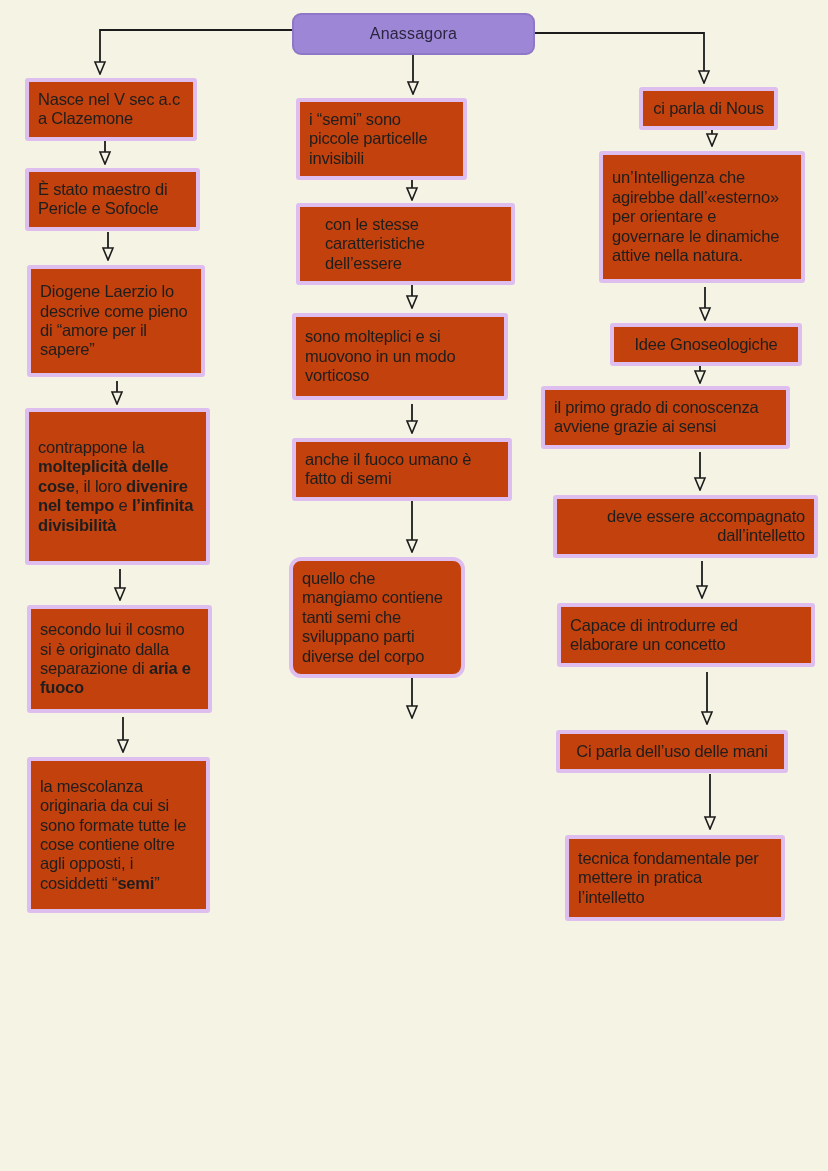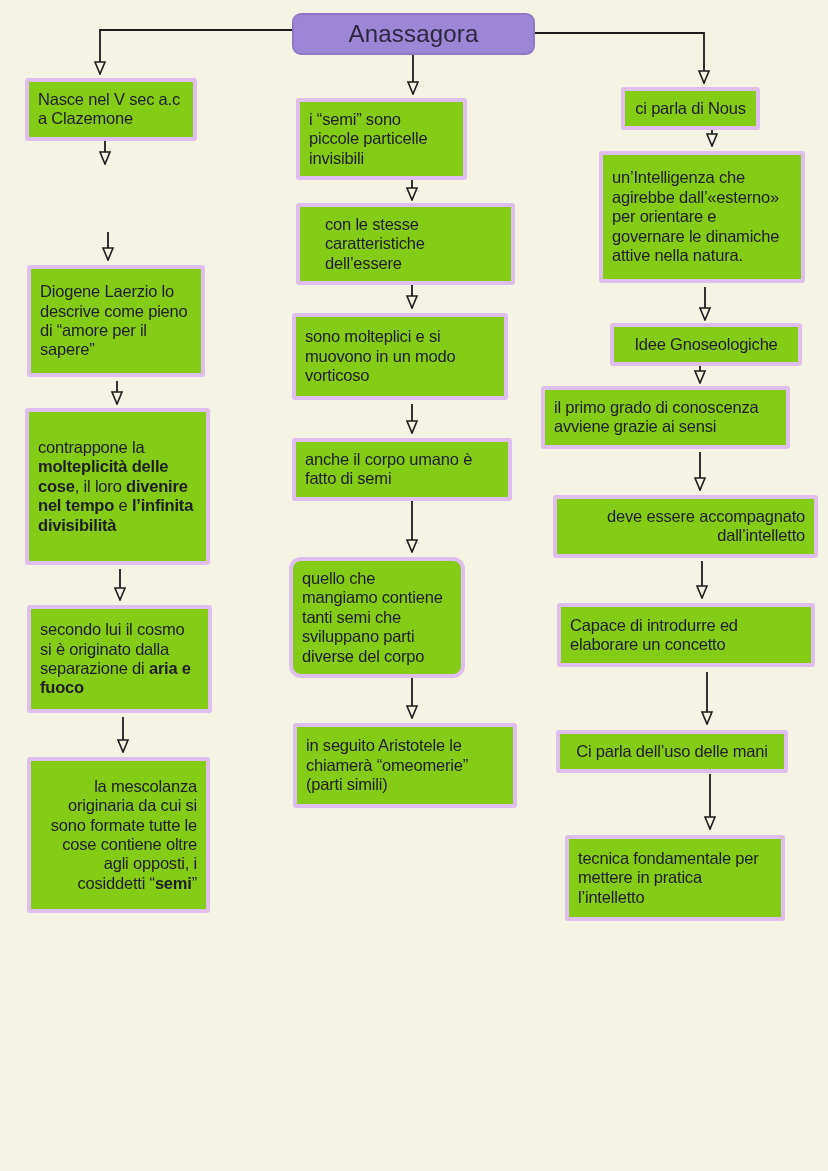--- a/index.html
+++ b/index.html
@@ -16,21 +16,21 @@
   }
   #connectors {
     position: absolute;
     left: 0; top: 0;
     width: 828px; height: 1171px;
     pointer-events: none;
   }
   .node {
     position: absolute;
     box-sizing: border-box;
-    background: #84cc16;
+    background: #c2410c;
     border: 4px solid #ddbeee;
     border-radius: 3px;
     color: #1e1e1e;
     font-size: 16.5px;
     line-height: 1.18;
     padding: 8px 9px;
     display: flex;
     flex-direction: column;
     justify-content: center;
     letter-spacing: -0.2px;
@@ -43,21 +43,21 @@
     left: 292px; top: 13px;
     width: 243px; height: 42px;
     box-sizing: border-box;
     background: #9d86d6;
     border: 2px solid #8e77c6;
     border-radius: 9px;
     display: flex;
     align-items: center;
     justify-content: center;
     color: #2b2640;
-    font-size: 24px;
+    font-size: 16px;
     letter-spacing: 0.2px;
   }
 </style>
 </head>
 <body>
 
 <div id="canvas">
 
   <svg id="connectors" viewBox="0 0 828 1171" xmlns="http://www.w3.org/2000/svg">
     <defs>
@@ -92,53 +92,53 @@
     </g>
   </svg>
 
   <div id="title-node">
     <span>Anassagora</span>
   </div>
 
   <div class="node" style="left:25px; top:78px; width:172px; min-height:58px;">
     <span class="seg-wrap"><span>Nasce nel V sec a.c a Clazemone</span></span>
   </div>
+  <div class="node" style="left:25px; top:168px; width:175px; min-height:60px;">
+    <span class="seg-wrap"><span>È stato maestro di Pericle e Sofocle</span></span>
+  </div>
   <div class="node" style="left:27px; top:265px; width:178px; min-height:112px;">
     <span class="seg-wrap"><span>Diogene Laerzio lo descrive come pieno di “amore per il sapere”</span></span>
   </div>
   <div class="node" style="left:25px; top:408px; width:185px; min-height:157px;">
     <span class="seg-wrap"><span>contrappone la </span><span class="b">molteplicità delle cose</span><span>, il loro </span><span class="b">divenire nel tempo</span><span> e </span><span class="b">l’infinita divisibilità</span></span>
   </div>
   <div class="node" style="left:27px; top:605px; width:185px; min-height:108px;">
     <span class="seg-wrap"><span>secondo lui il cosmo si è originato dalla separazione di </span><span class="b">aria e fuoco</span></span>
   </div>
-  <div class="node" style="left:27px; top:757px; width:183px; min-height:156px;text-align:right;">
+  <div class="node" style="left:27px; top:757px; width:183px; min-height:156px;">
     <span class="seg-wrap"><span>la mescolanza originaria da cui si sono formate tutte le cose contiene oltre agli opposti, i cosiddetti “</span><span class="b">semi</span><span>”</span></span>
   </div>
 
   <div class="node" style="left:296px; top:98px; width:171px; min-height:62px;">
     <span class="seg-wrap"><span>i “semi” sono piccole particelle invisibili</span></span>
   </div>
   <div class="node" style="left:296px; top:203px; width:219px; min-height:62px;padding-left:25px;">
     <span class="seg-wrap"><span>con le stesse caratteristiche dell’essere</span></span>
   </div>
   <div class="node" style="left:292px; top:313px; width:216px; min-height:87px;">
     <span class="seg-wrap"><span>sono molteplici e si muovono in un modo vorticoso</span></span>
   </div>
   <div class="node" style="left:292px; top:438px; width:220px; min-height:59px;">
-    <span class="seg-wrap"><span>anche il corpo umano è fatto di semi</span></span>
+    <span class="seg-wrap"><span>anche il fuoco umano è fatto di semi</span></span>
   </div>
   <div class="node" style="left:289px; top:557px; width:176px; min-height:110px;border-radius:12px;">
     <span class="seg-wrap"><span>quello che mangiamo contiene tanti semi che sviluppano parti diverse del corpo</span></span>
   </div>
-  <div class="node" style="left:293px; top:723px; width:224px; min-height:85px;">
-    <span class="seg-wrap"><span>in seguito Aristotele le chiamerà “omeomerie” (parti simili)</span></span>
-  </div>
 
-  <div class="node center" style="left:621px; top:87px; width:139px; min-height:40px;">
+  <div class="node center" style="left:639px; top:87px; width:139px; min-height:40px;">
     <span class="seg-wrap"><span>ci parla di Nous</span></span>
   </div>
   <div class="node" style="left:599px; top:151px; width:206px; min-height:132px;">
     <span class="seg-wrap"><span>un’Intelligenza che agirebbe dall’«esterno» per orientare e governare le dinamiche attive nella natura.</span></span>
   </div>
   <div class="node center" style="left:610px; top:323px; width:192px; min-height:40px;">
     <span class="seg-wrap"><span>Idee Gnoseologiche</span></span>
   </div>
   <div class="node" style="left:541px; top:386px; width:249px; min-height:62px;">
     <span class="seg-wrap"><span>il primo grado di conoscenza avviene grazie ai sensi</span></span>

